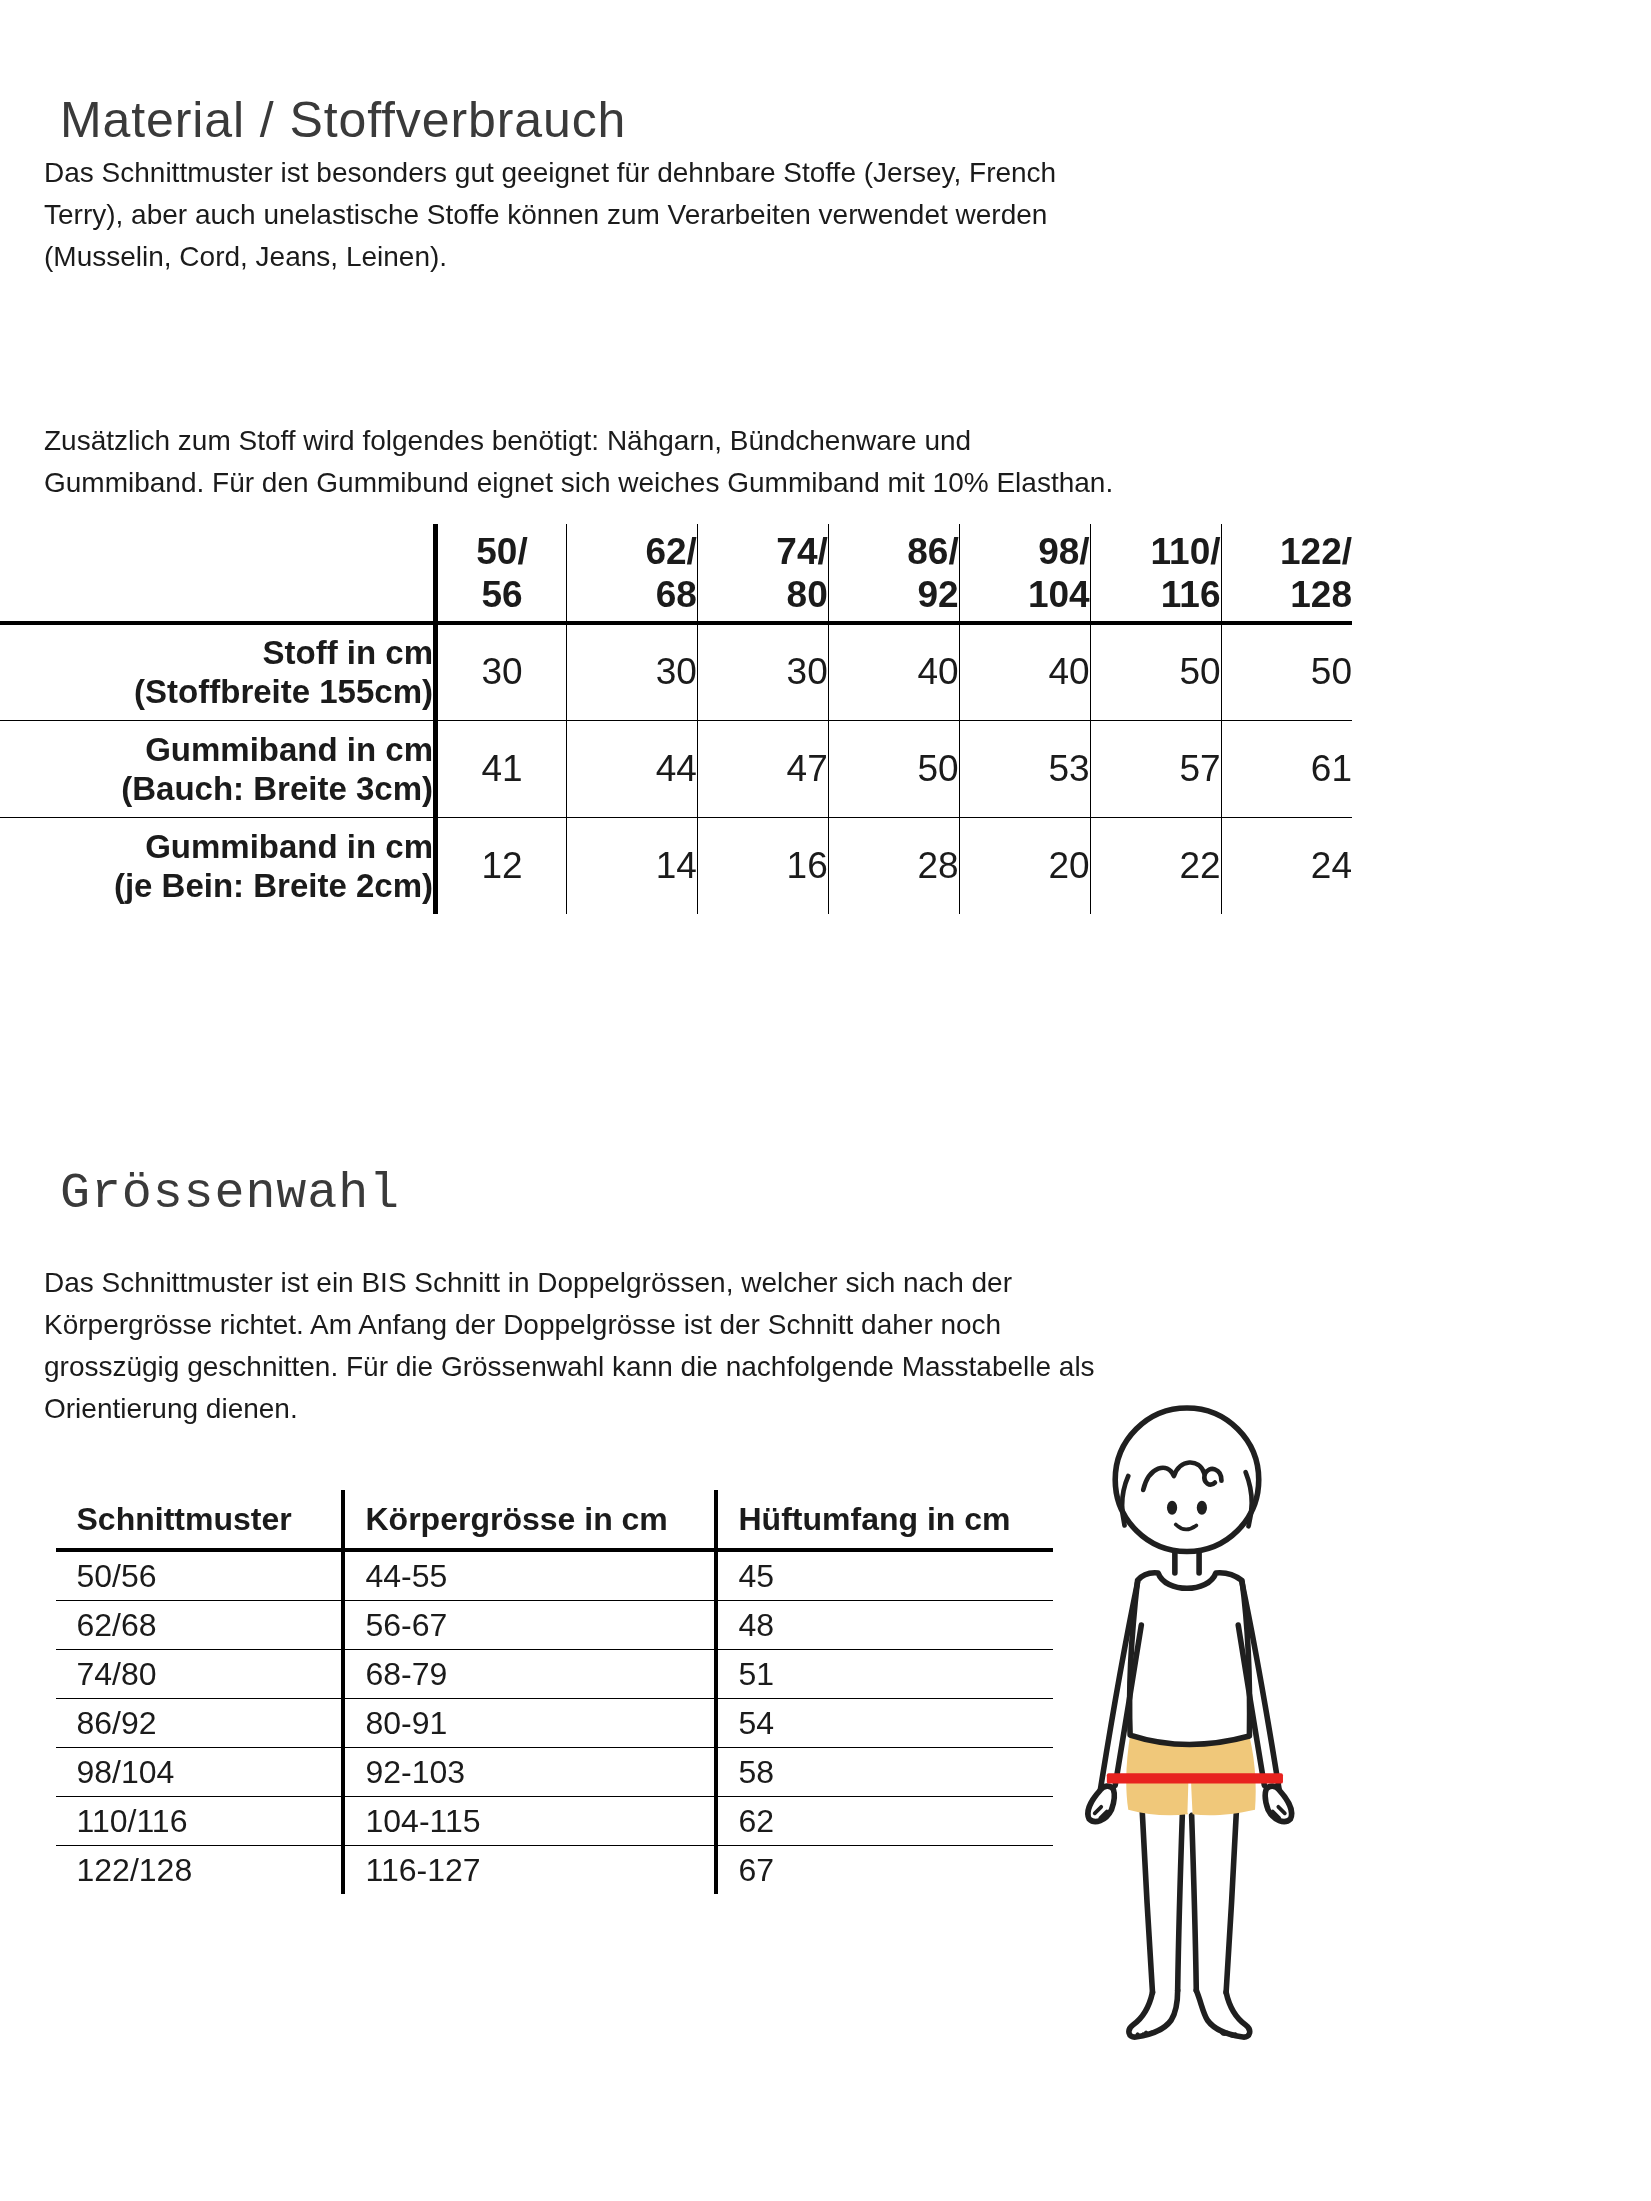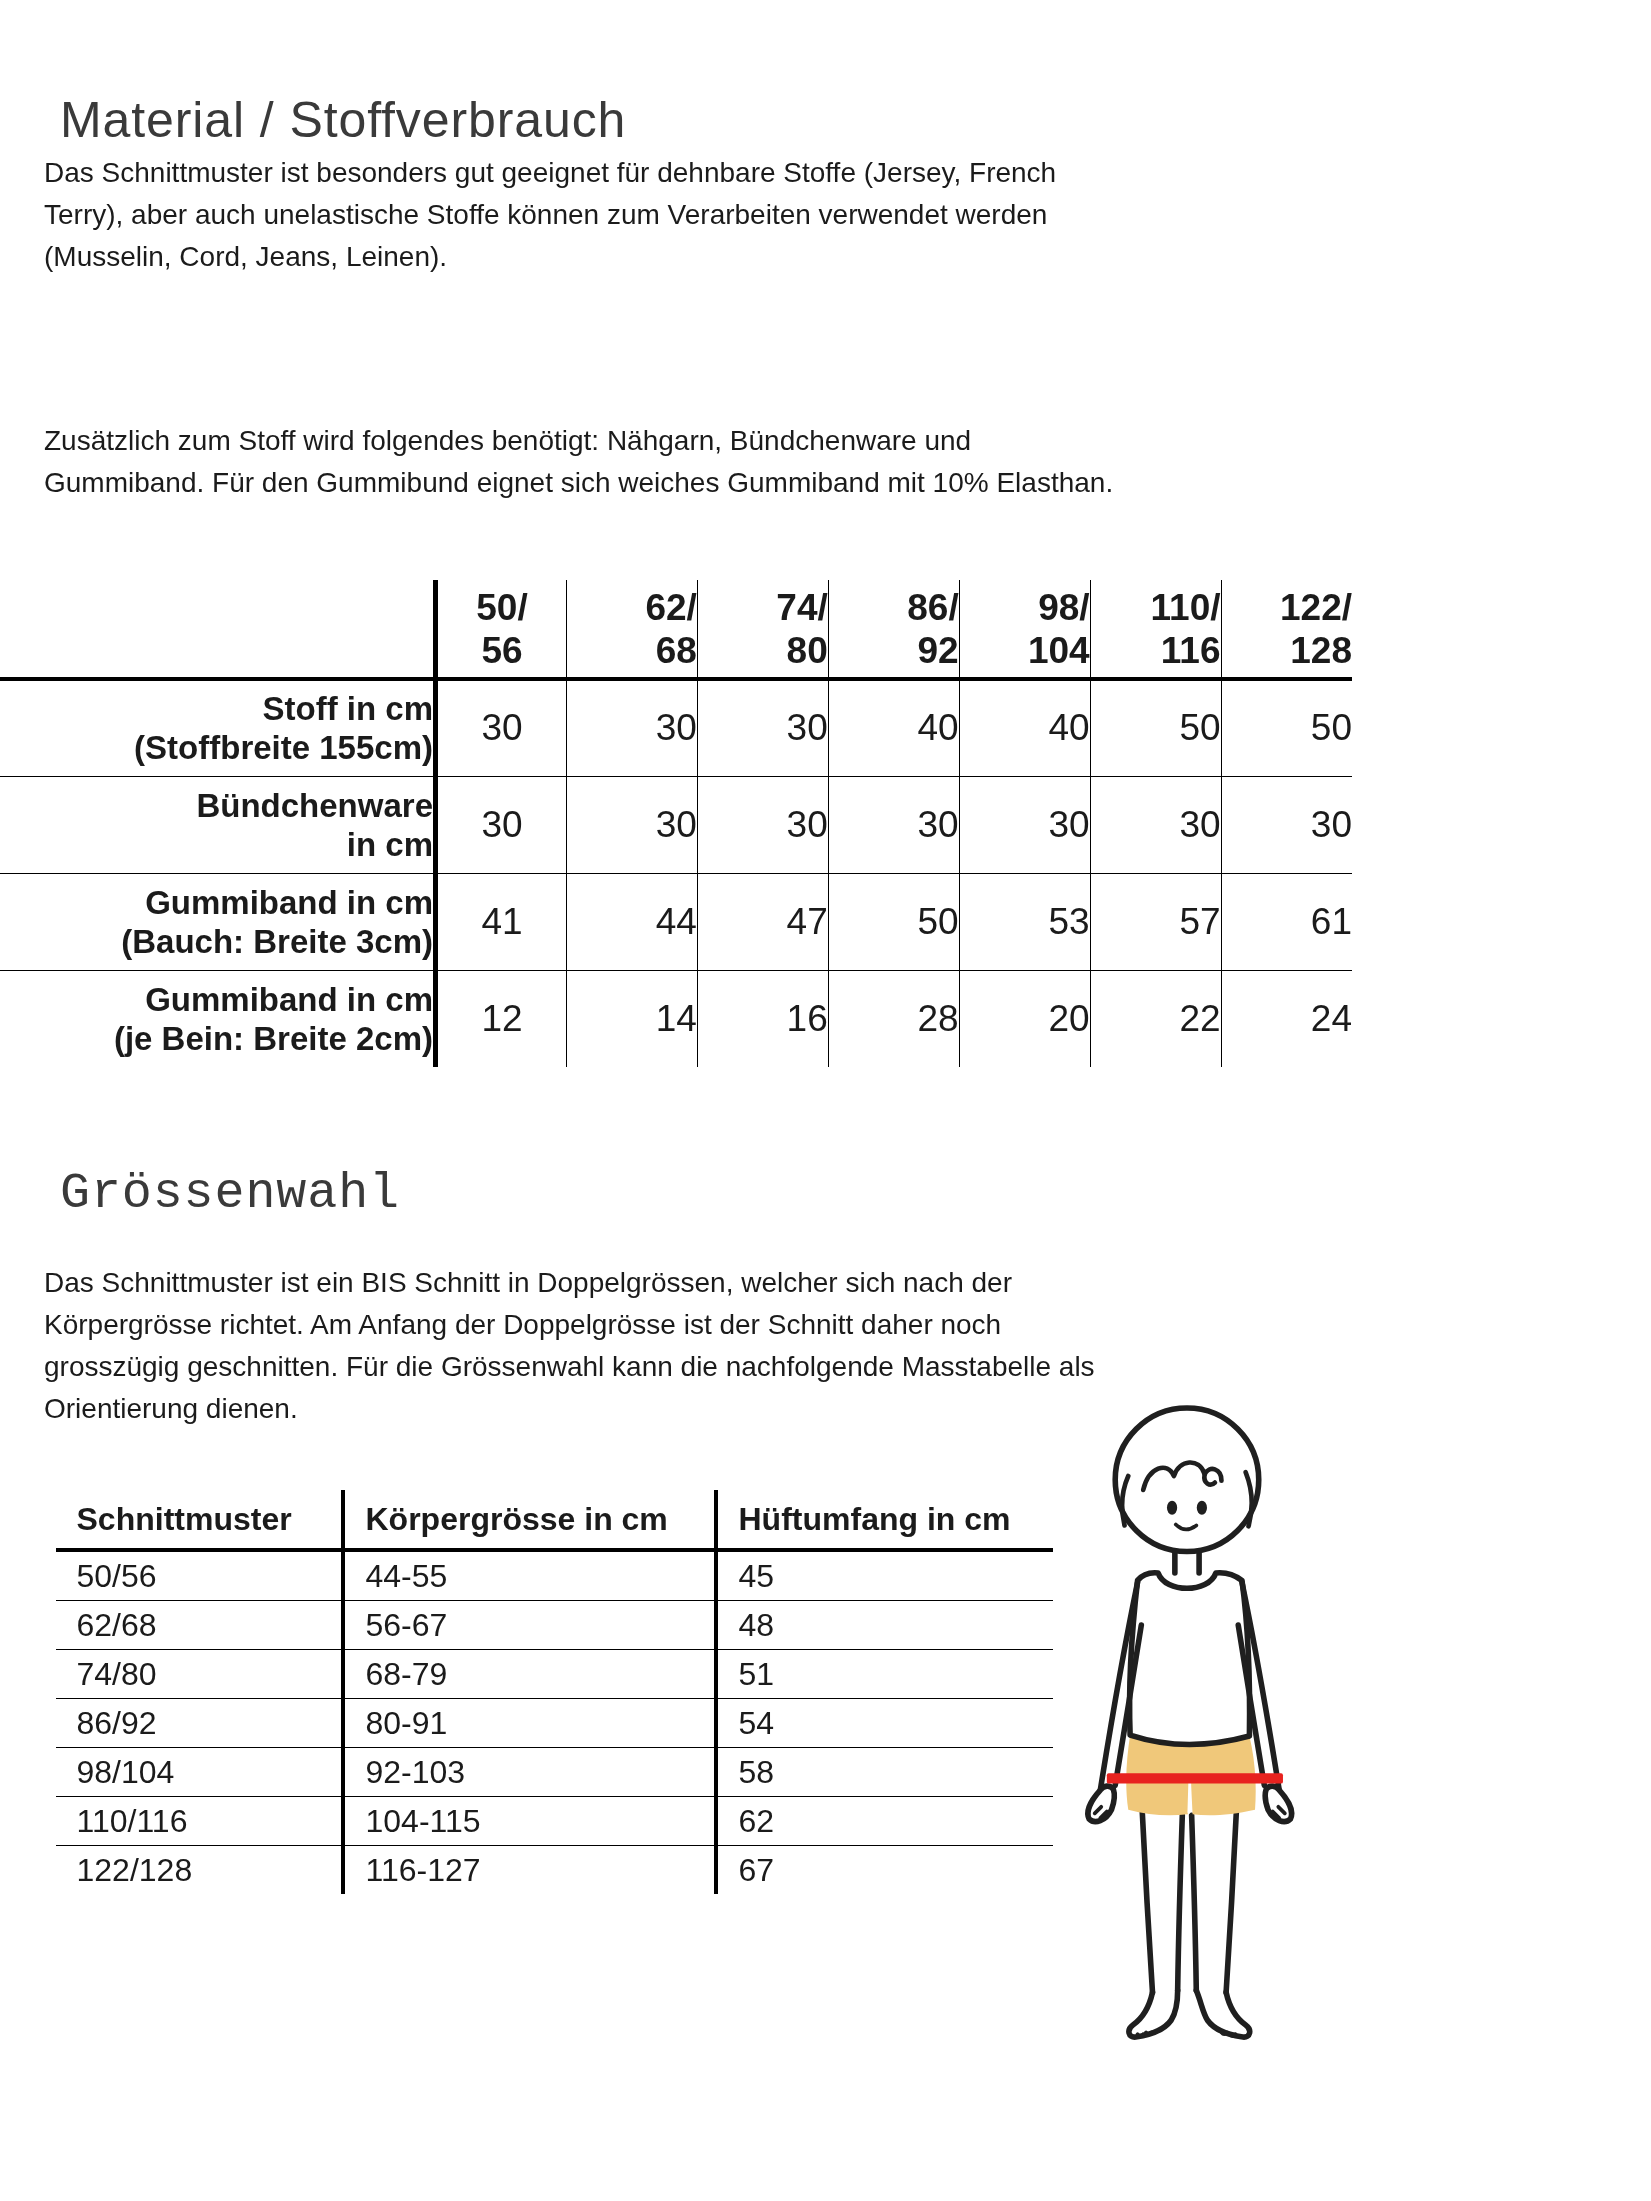--- a/index.html
+++ b/index.html
@@ -25,21 +25,21 @@
     font-size:28px;line-height:42px;
     white-space:nowrap;color:#1b1b1b;
   }
   #para-fabric{top:152px;}
   #para-notions{top:420px;}
   #para-sizing{top:1262px;}
 
   table{border-collapse:collapse;position:absolute;table-layout:fixed;}
 
   
-  #materials-table{left:0;top:580px;width:1352px;}
+  #materials-table{left:0;top:524px;width:1352px;}
   #materials-table th,#materials-table td{padding:0;vertical-align:middle;}
   #materials-table .label{
     width:416px;text-align:right;padding-left:17px;
     font-size:33px;font-weight:bold;line-height:39px;
     border-right:5.6px solid #000;
   }
   #materials-table thead th{
     font-weight:bold;font-size:37px;line-height:43px;
     height:97px;text-align:center;
     border-bottom:4.7px solid #000;
@@ -98,30 +98,20 @@
       <tbody>
         <tr>
           <th class="label">Stoff in cm<br>(Stoffbreite 155cm)</th>
           <td class="val">30</td>
           <td class="val">30</td>
           <td class="val">30</td>
           <td class="val">40</td>
           <td class="val">40</td>
           <td class="val">50</td>
           <td class="val">50</td>
-        </tr>
-        <tr>
-          <th class="label">Bündchenware<br>in cm</th>
-          <td class="val">30</td>
-          <td class="val">30</td>
-          <td class="val">30</td>
-          <td class="val">30</td>
-          <td class="val">30</td>
-          <td class="val">30</td>
-          <td class="val">30</td>
         </tr>
         <tr>
           <th class="label">Gummiband in cm<br>(Bauch: Breite 3cm)</th>
           <td class="val">41</td>
           <td class="val">44</td>
           <td class="val">47</td>
           <td class="val">50</td>
           <td class="val">53</td>
           <td class="val">57</td>
           <td class="val">61</td>

